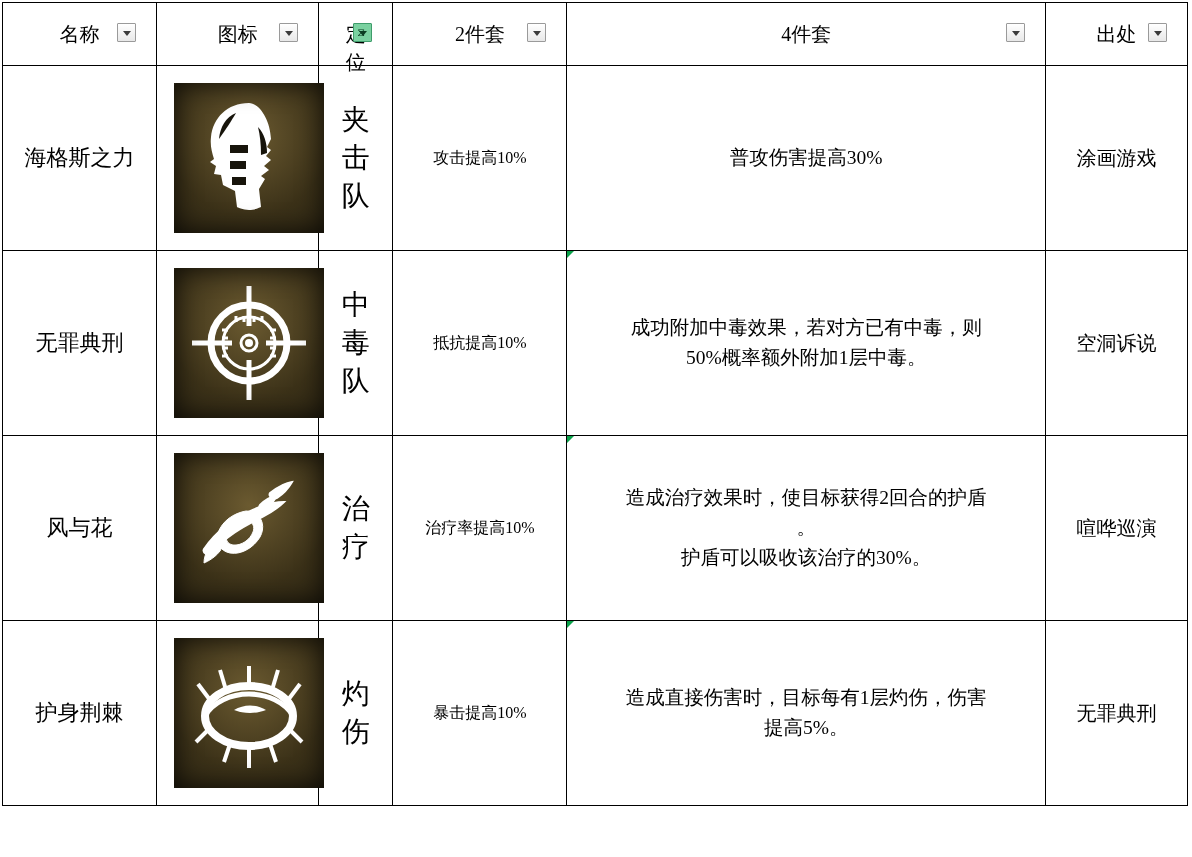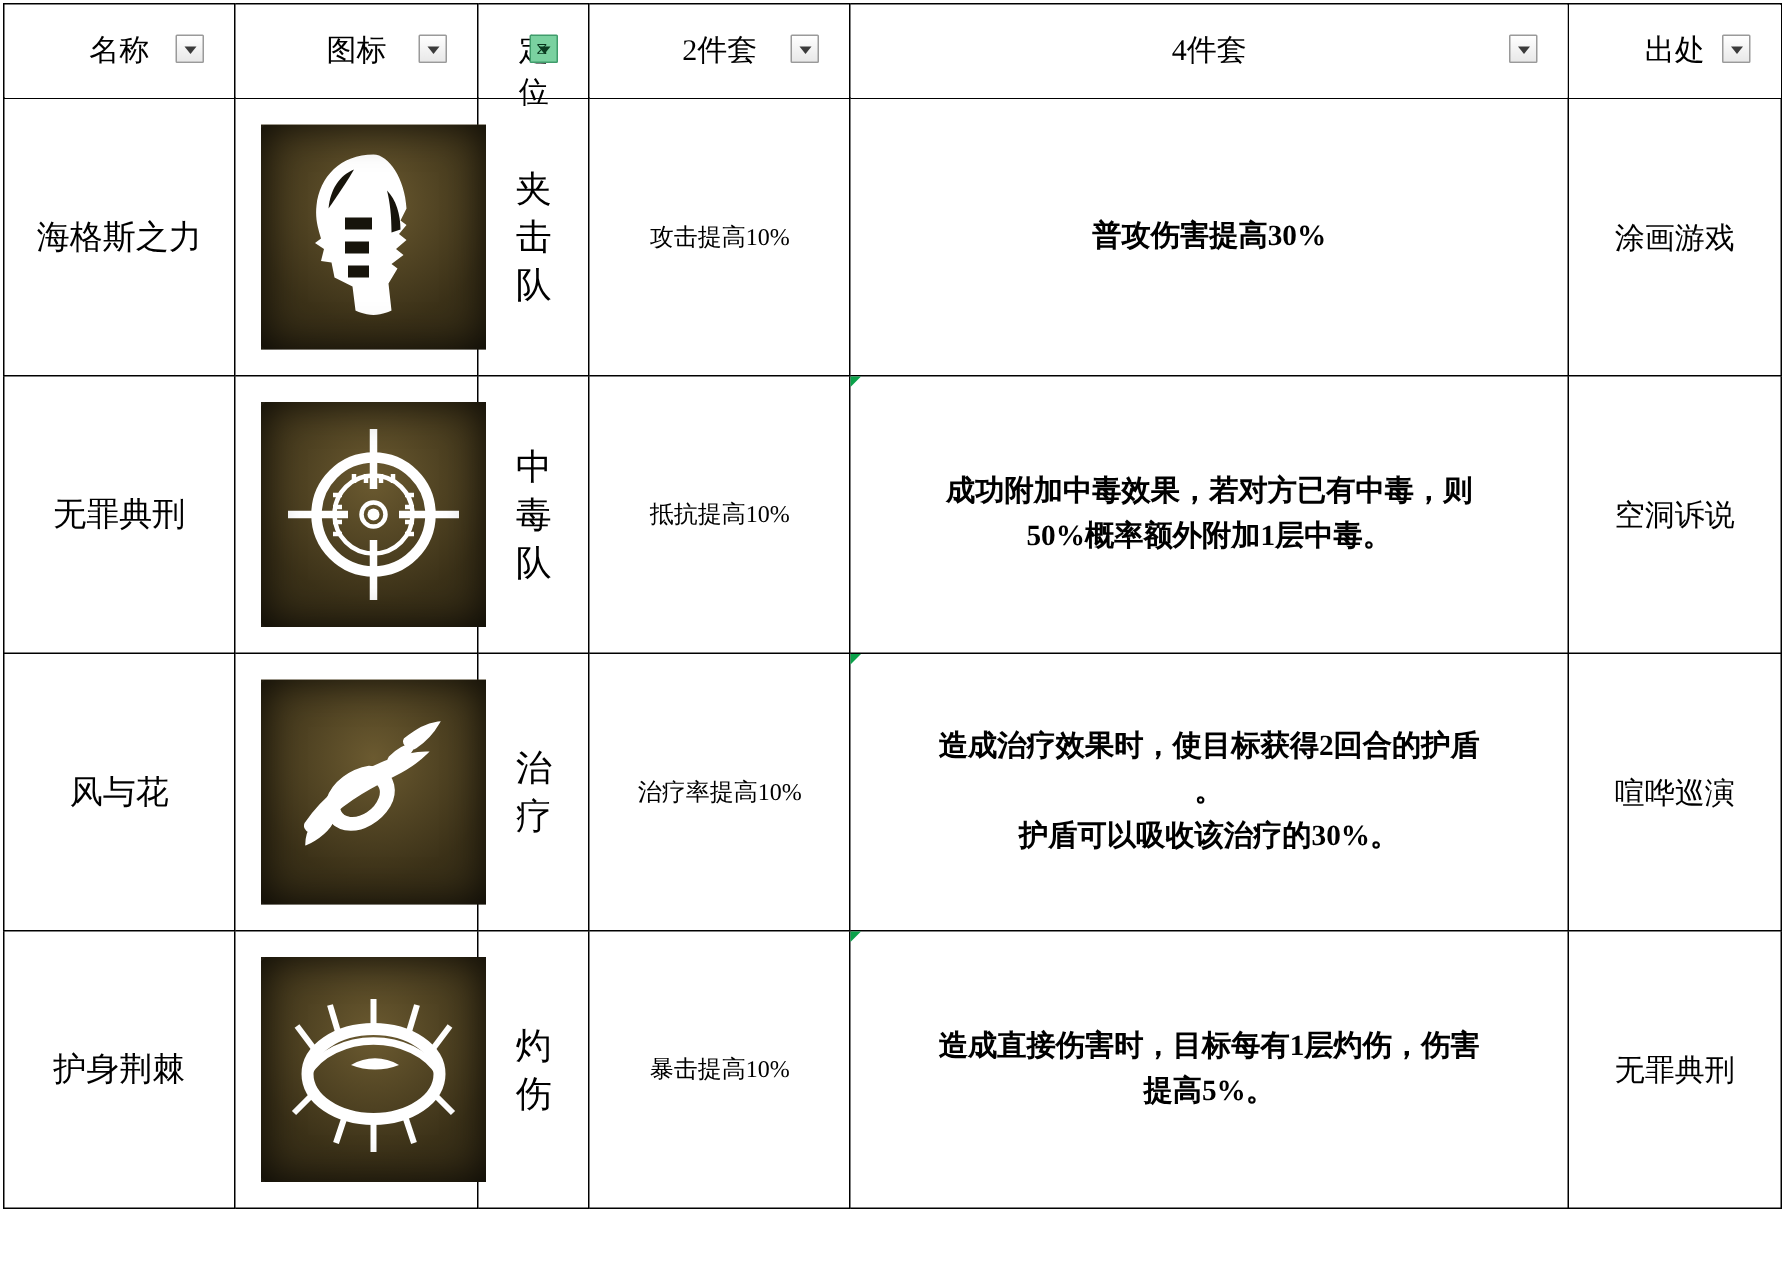--- a/index.html
+++ b/index.html
@@ -90,34 +90,33 @@
     top: 3px;
     font-size: 11px;
     line-height: 11px;
     color: #08351d;
     font-family: "DejaVu Sans", sans-serif;
   }
 
   
   tr.data-row td { height: 139px; }
   td.cell-name  { font-size: 22px; }
-  td.cell-role  { font-size: 24px; }
+  td.cell-role  { font-size: 28px; }
   td.cell-two   { font-size: 16px; }
   td.cell-src   { font-size: 20px; }
   td.cell-four  {
     font-size: 19.5px;
     line-height: 1.55;
     padding: 0 14px;
     position: relative;
   }
   td.cell-four .four-text {
     display: block;
     text-align: center;
     white-space: pre-line;
-    font-weight: bold;
   }
   
   td.cell-four.marked::before {
     content: "";
     position: absolute;
     left: 0; top: 0;
     width: 0; height: 0;
     border-top: 7px solid #0aa24a;
     border-right: 7px solid transparent;
   }

